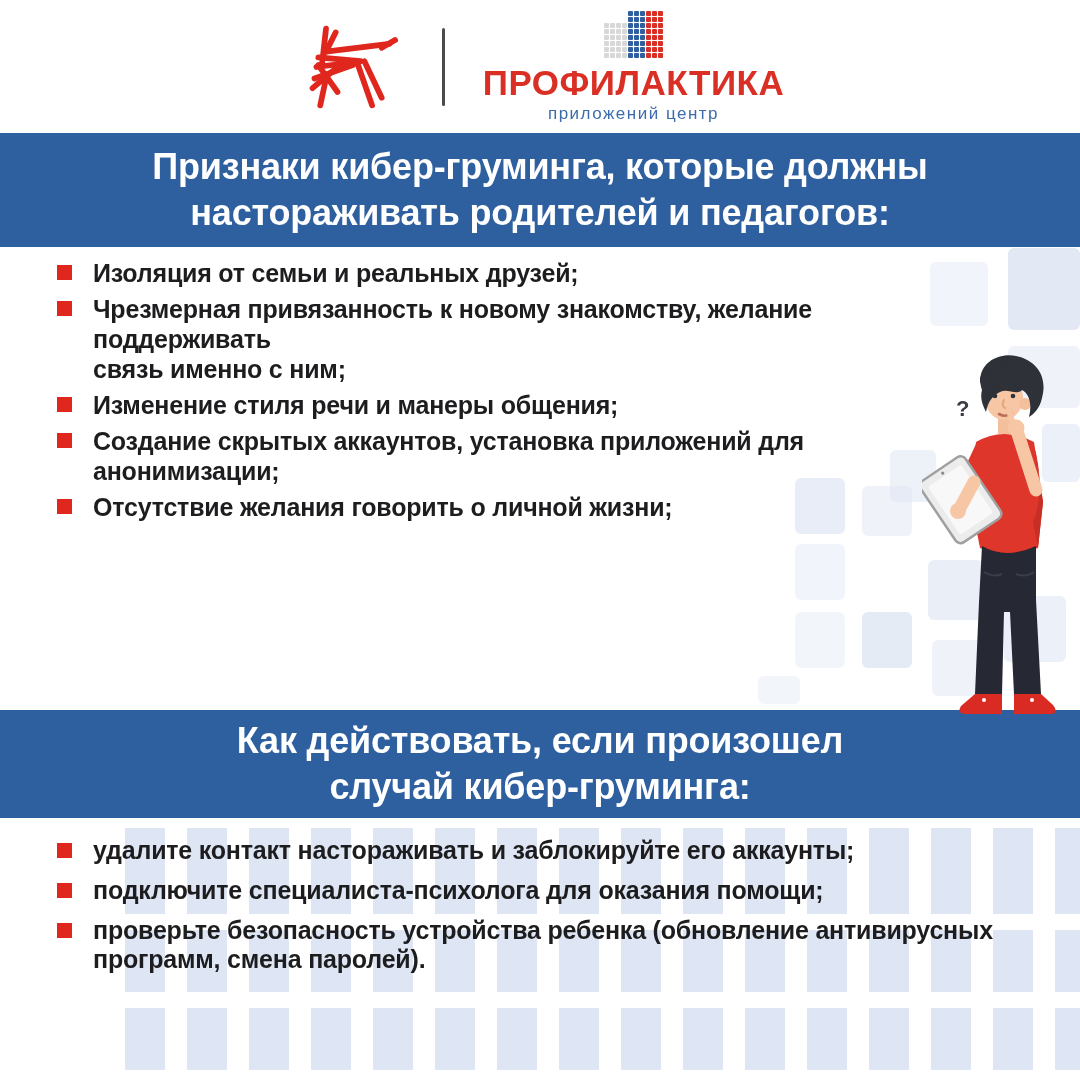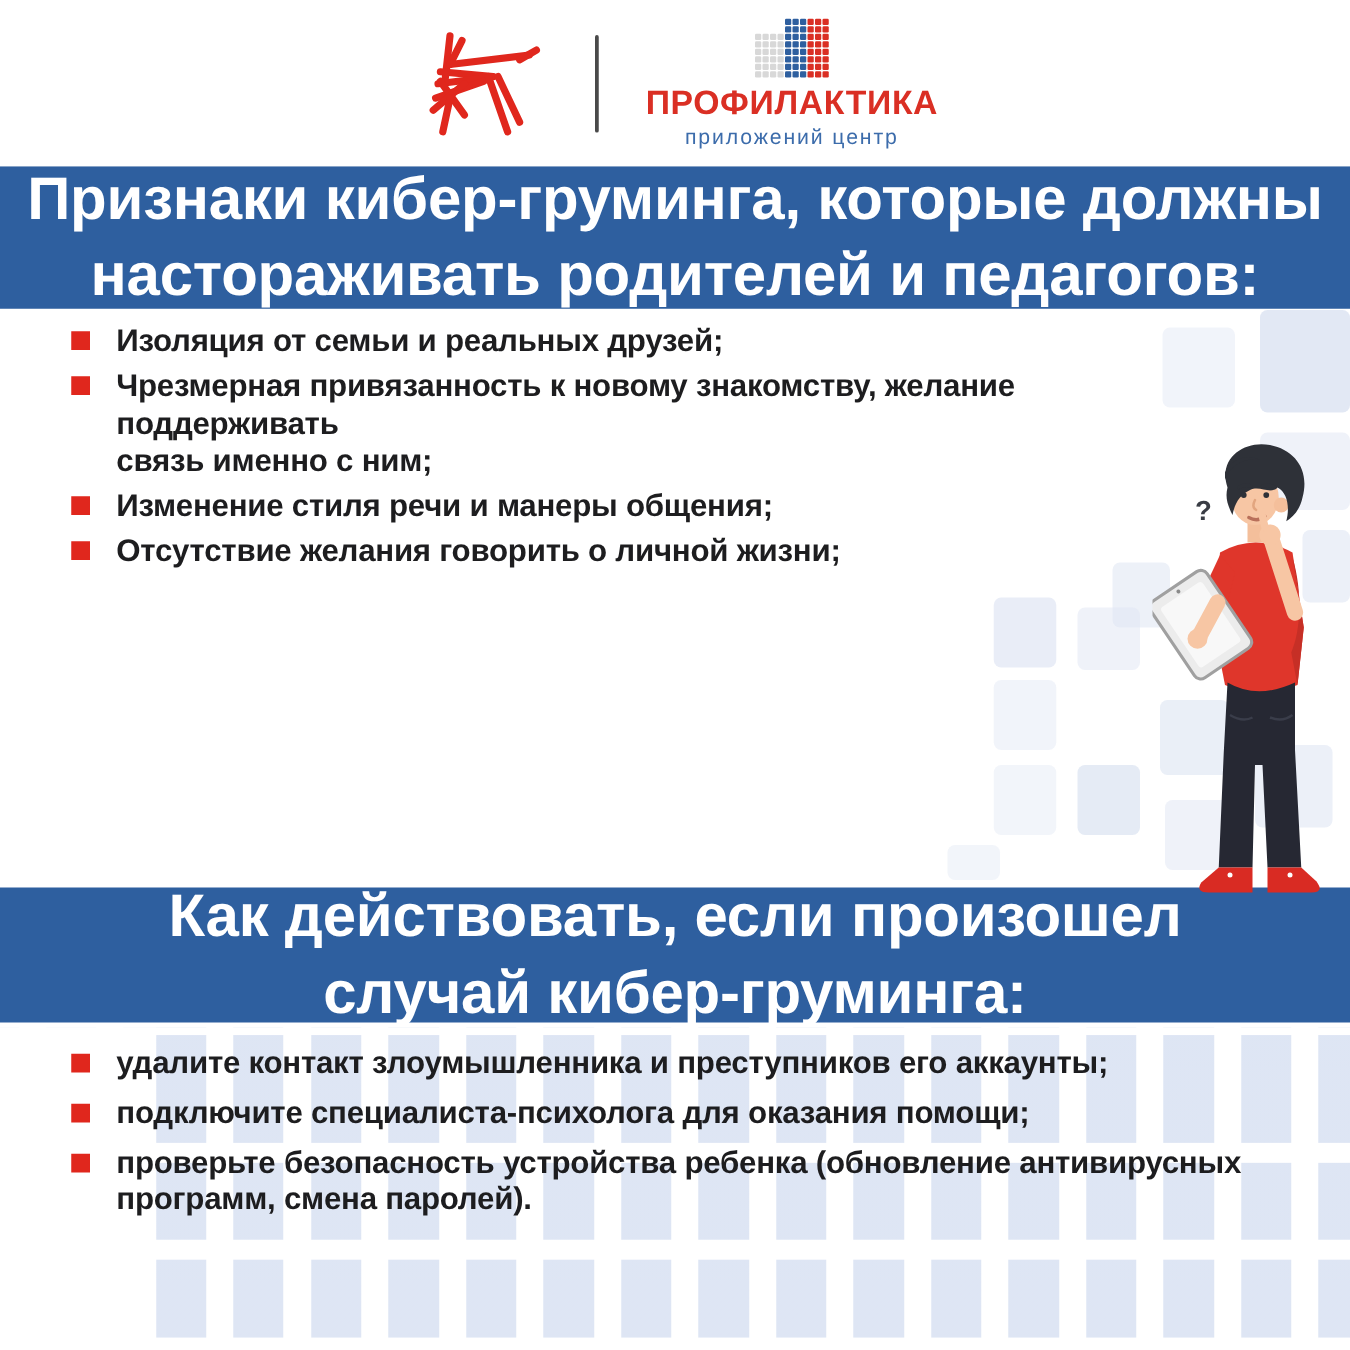--- a/index.html
+++ b/index.html
@@ -6,26 +6,26 @@
   body{font-family:"Liberation Sans", sans-serif; background:#ffffff;}
   .page{position:relative;width:1080px;height:1080px;background:#ffffff;overflow:hidden;}
 
   
   .header{position:absolute;top:0;left:0;width:1080px;height:133px;display:flex;align-items:center;justify-content:center;gap:38px;z-index:5;background:#fff;}
   .horse-logo{width:108px;height:96px;}
   .logo-divider{width:3px;height:78px;background:#4a4a4a;border-radius:2px;}
   .brand{display:flex;flex-direction:column;align-items:center;line-height:1;}
   .brand-mark{display:grid;grid-template-columns:repeat(10,5px);grid-auto-rows:5px;gap:1px;margin-bottom:7px;}
   .brand-mark i{display:block;border-radius:1px;}
-  .brand-name{font-size:27px;font-weight:bold;color:#da2f24;letter-spacing:.5px;}
+  .brand-name{font-size:35px;font-weight:bold;color:#da2f24;letter-spacing:.5px;}
   .brand-sub{font-size:17px;color:#3c6cab;letter-spacing:1.5px;margin-top:5px;}
 
   
   .banner{position:absolute;left:0;width:1080px;background:#2e5f9f;color:#ffffff;display:flex;align-items:center;justify-content:center;text-align:center;z-index:2;}
-  .banner-title{font-size:48px;font-weight:800;line-height:1.28;white-space:pre-line;letter-spacing:-.2px;}
+  .banner-title{font-size:36px;font-weight:800;line-height:1.28;white-space:pre-line;letter-spacing:-.2px;}
   .banner-1{top:133px;height:114px;}
   .banner-2{top:710px;height:108px;}
 
   
   .list{position:absolute;z-index:3;list-style:none;margin:0;padding:0;color:#1d1d1f;font-weight:bold;}
   .list li{position:relative;padding-left:36px;white-space:pre-line;letter-spacing:-.2px;}
   .list li::before{content:"";position:absolute;left:0;top:7px;width:15px;height:15px;background:#e0271d;}
   .list-1{top:258px;left:57px;width:912px;font-size:25px;line-height:30px;}
   .list-1 li{margin-bottom:6px;}
   .list-2{top:836px;left:57px;width:944px;font-size:25px;line-height:29px;}
@@ -167,30 +167,31 @@
   <div class="banner banner-1">
     <div class="banner-title">Признаки кибер-груминга, которые должны
 настораживать родителей и педагогов:</div>
   </div>
 
   <ul class="list list-1">
     <li>Изоляция от семьи и реальных друзей;</li>
     <li>Чрезмерная привязанность к новому знакомству, желание поддерживать
 связь именно с ним;</li>
     <li>Изменение стиля речи и манеры общения;</li>
+    <li>Создание скрытых аккаунтов, установка приложений для анонимизации;</li>
     <li>Отсутствие желания говорить о личной жизни;</li>
   </ul>
 
   <div class="banner banner-2">
     <div class="banner-title">Как действовать, если произошел
 случай кибер-груминга:</div>
   </div>
 
   <ul class="list list-2">
-    <li>удалите контакт злоумышленника и преступников его аккаунты;</li>
+    <li>удалите контакт настораживать и заблокируйте его аккаунты;</li>
     <li>подключите специалиста-психолога для оказания помощи;</li>
     <li>проверьте безопасность устройства ребенка (обновление антивирусных
 программ, смена паролей).</li>
   </ul>
 
   <svg class="man" viewBox="0 0 160 370">
 
     <text x="34" y="66" font-size="22" font-weight="bold" fill="#3a3d45">?</text>
 
     <rect x="76" y="62" width="14" height="22" fill="#f4bf9b"></rect>

